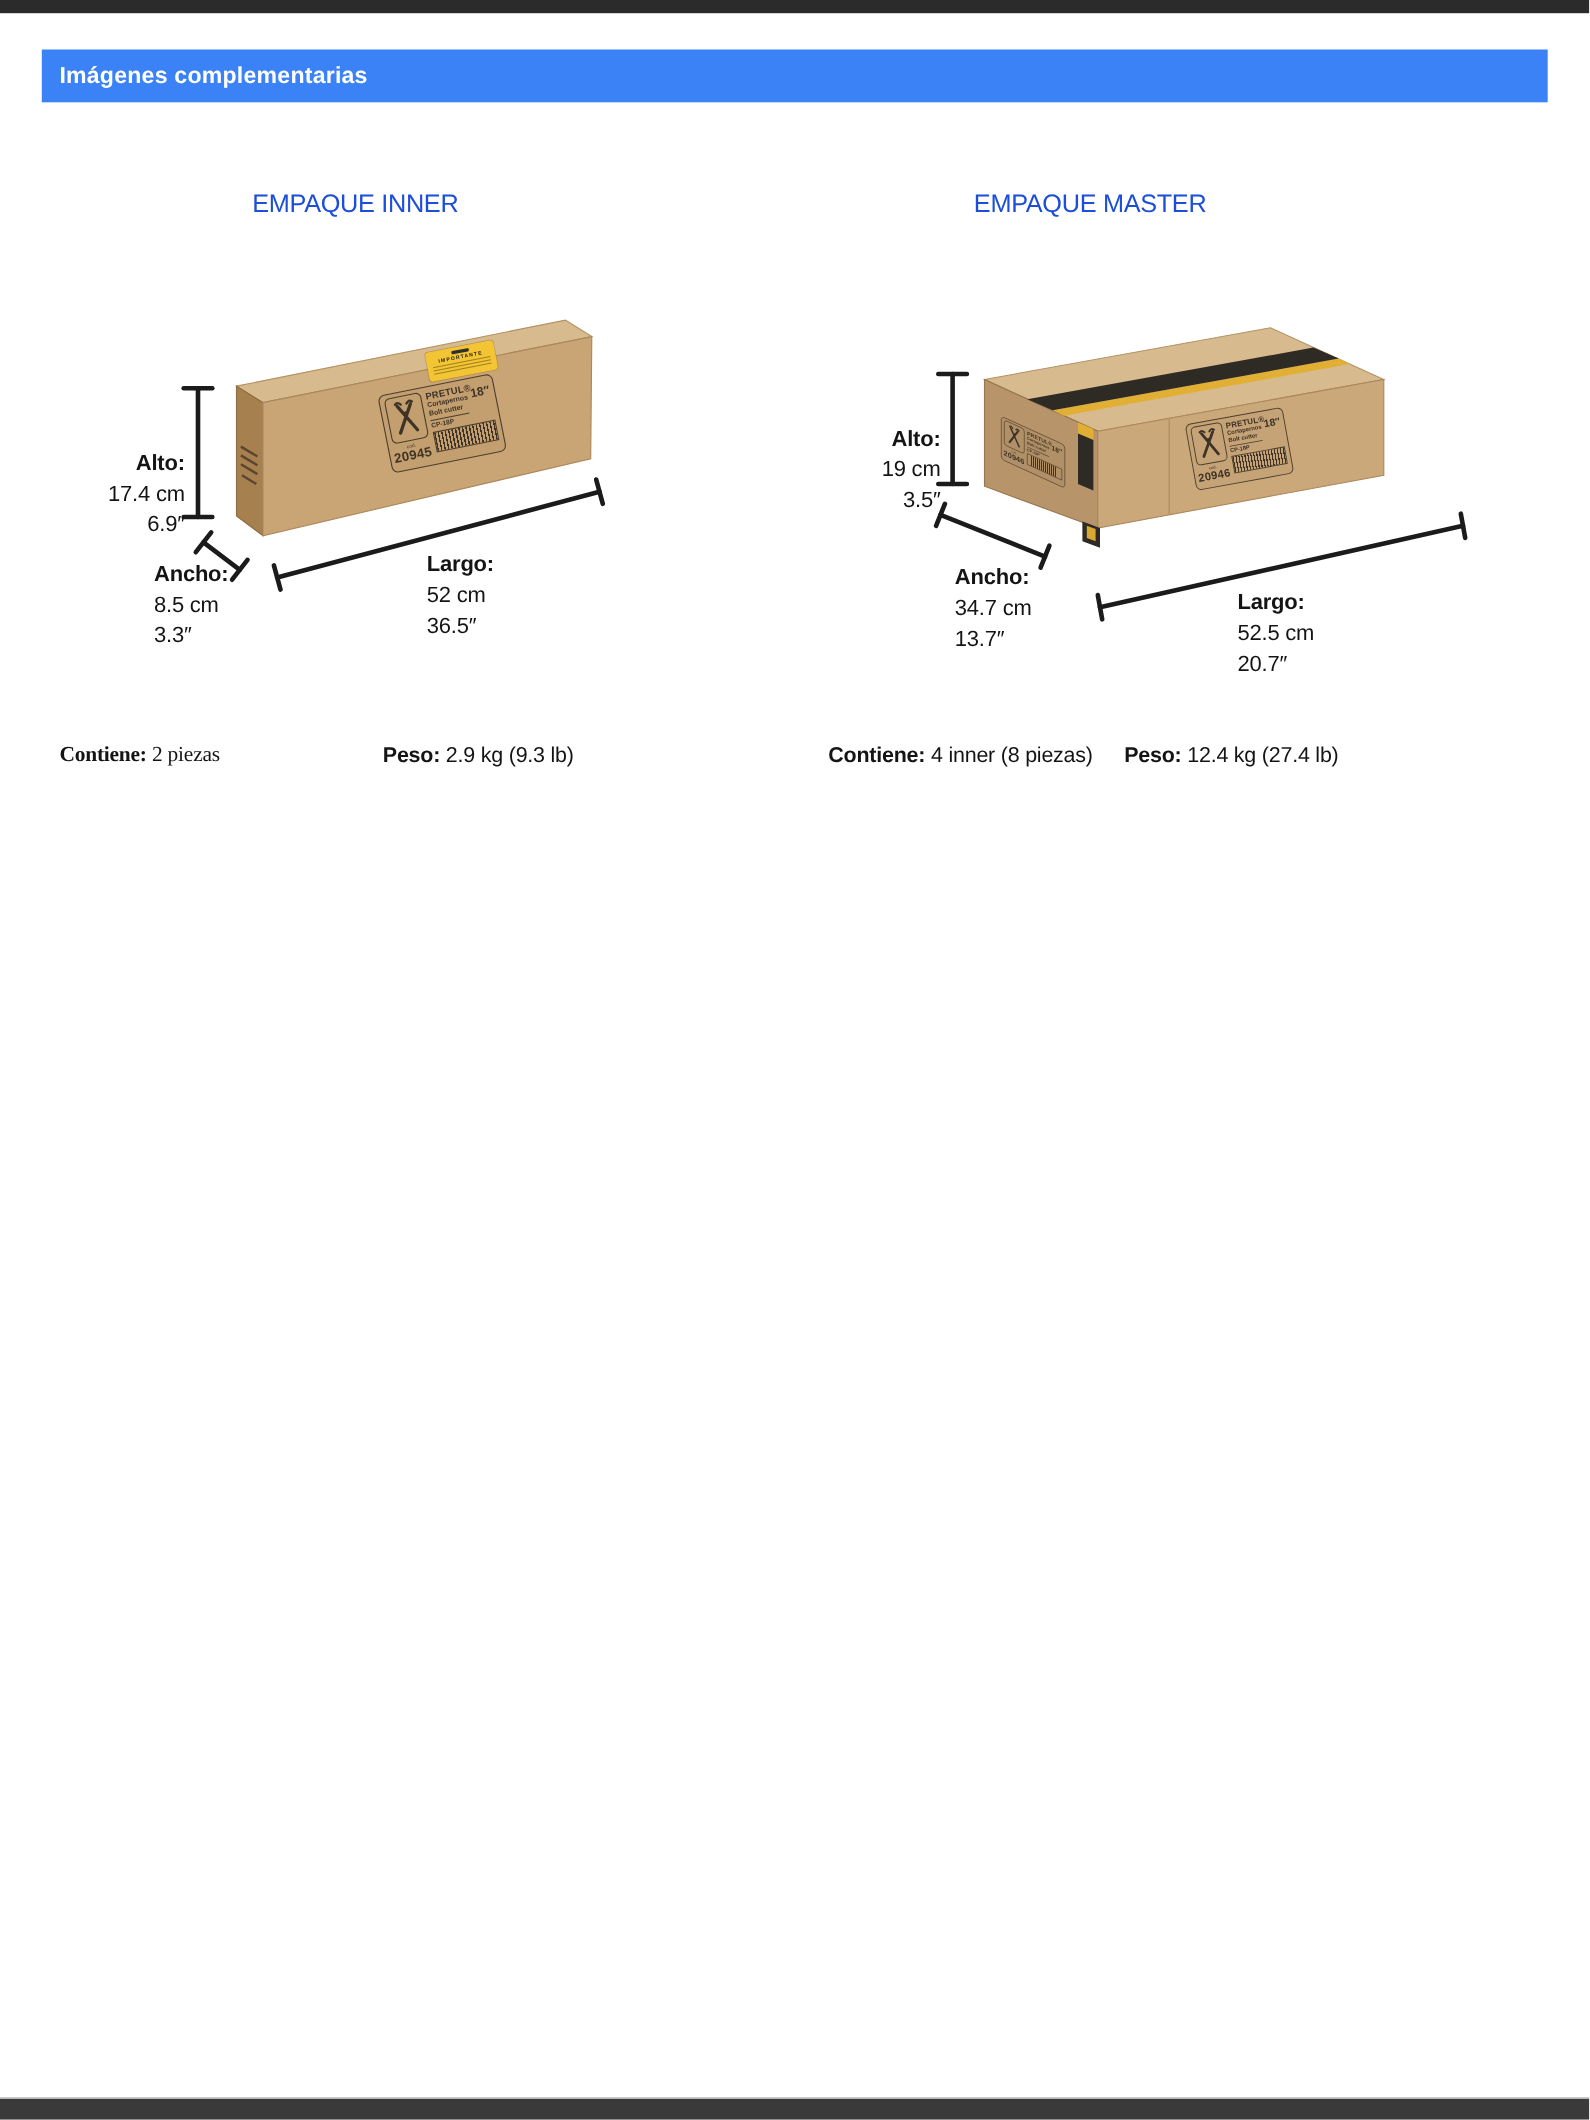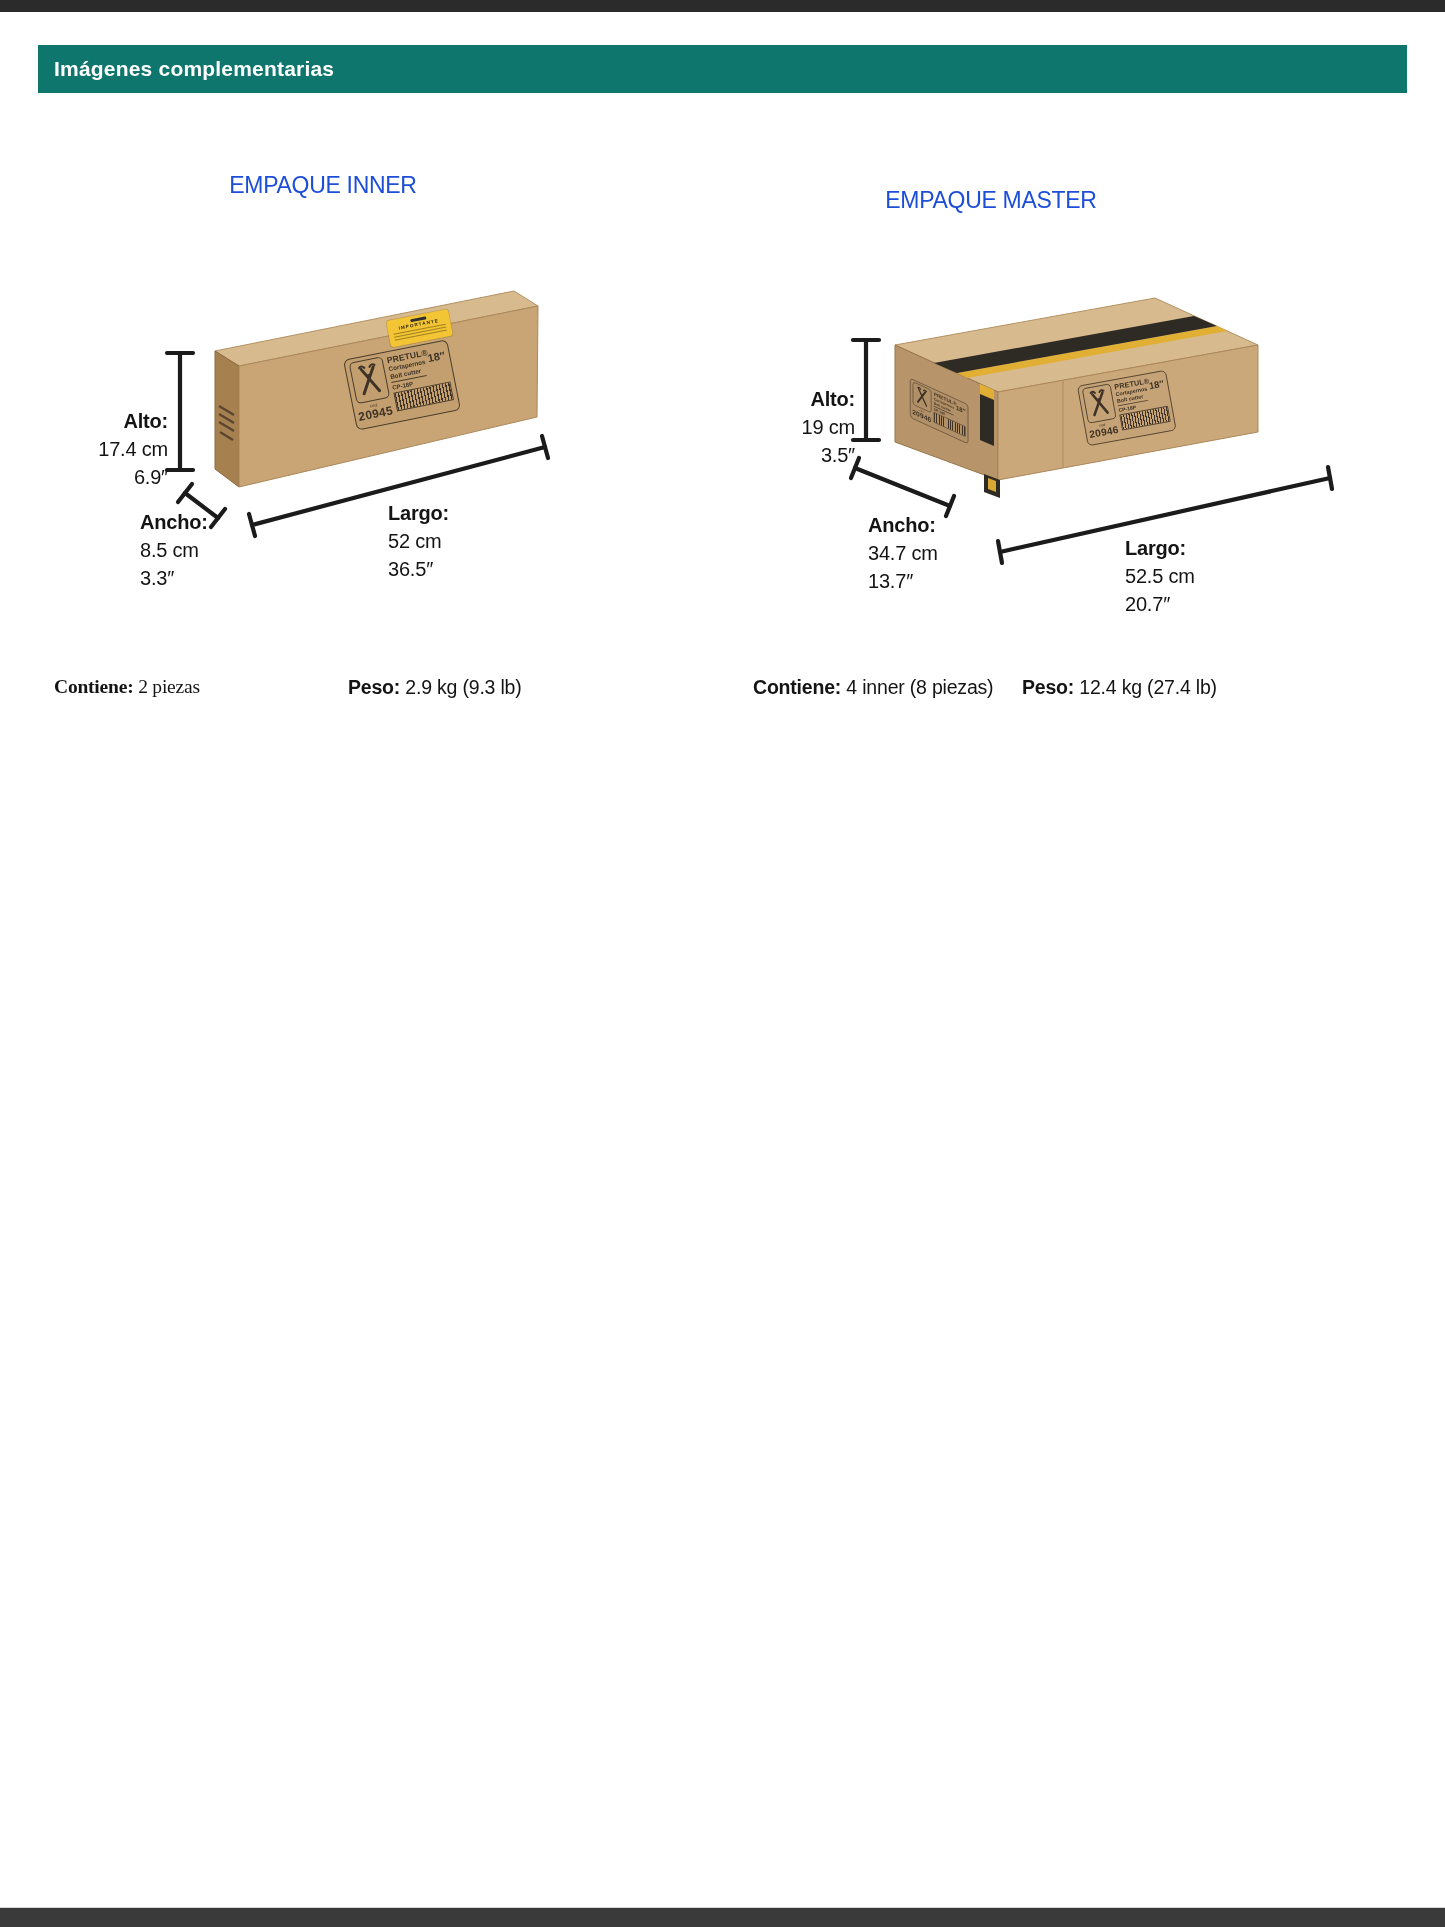--- a/index.html
+++ b/index.html
@@ -1,26 +1,26 @@
 <!DOCTYPE html>
 <html><head>
 <meta charset="utf-8">
 <style>
   html,body{margin:0;padding:0;background:#ffffff;}
   .page{position:relative;width:1445px;height:1927px;background:#ffffff;overflow:hidden;
         font-family:"Liberation Sans",sans-serif;color:#111;}
   .top-bar{position:absolute;left:0;top:0;width:100%;height:12px;background:#2B2B2B;}
   .bottom-bar{position:absolute;left:0;top:1907px;width:100%;height:20px;background:#3A3A3A;border-top:1px solid #d6d6d6;}
-  .header-bar{position:absolute;left:38px;top:45px;width:1369px;height:48px;background:#0f766e;
+  .header-bar{position:absolute;left:38px;top:45px;width:1369px;height:48px;background:#3b82f6;
               display:flex;align-items:center;padding-left:16px;box-sizing:border-box;}
   .header-title{font-size:21px;font-weight:700;color:#ffffff;letter-spacing:.2px;}
   .sec-title{position:absolute;width:346px;text-align:center;font-size:23px;font-weight:400;
              letter-spacing:-.3px;color:#1d4ed8;top:172px;}
   .sec-title.inner{left:150px;}
-  .sec-title.master{left:818px;margin-top:15px;}
+  .sec-title.master{left:818px;}
   .scene{position:absolute;left:0;top:0;width:1445px;height:760px;}
   .dim-block{position:absolute;font-size:20px;line-height:28px;color:#141414;letter-spacing:-.2px;}
   .dim-block.right{text-align:right;margin-top:36px;}
   .dim-title{font-weight:700;}
   .info-row{position:absolute;font-size:19.5px;color:#141414;letter-spacing:-.2px;}
   .info-label{font-weight:700;}
   
   .box-label{position:absolute;width:106px;height:72px;color:#3e3326;border:1.6px solid #4b3e2c;
              border-radius:6px;padding:3px 4px 3px 3px;box-sizing:border-box;display:flex;gap:4px;
              background:rgba(60,45,20,0.04);}

